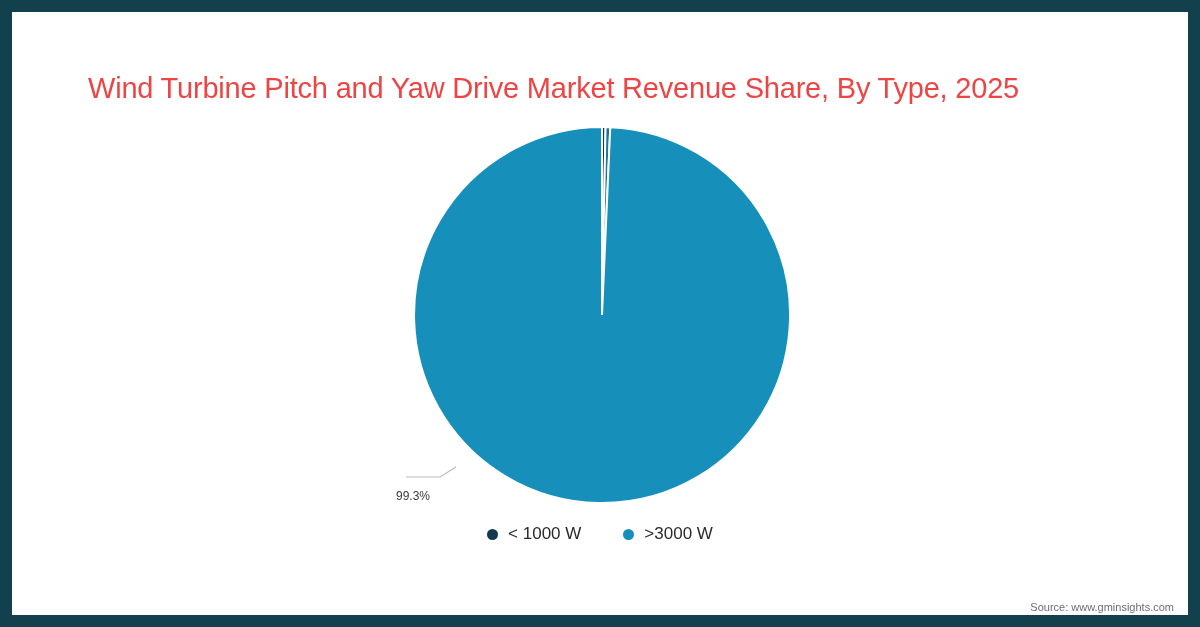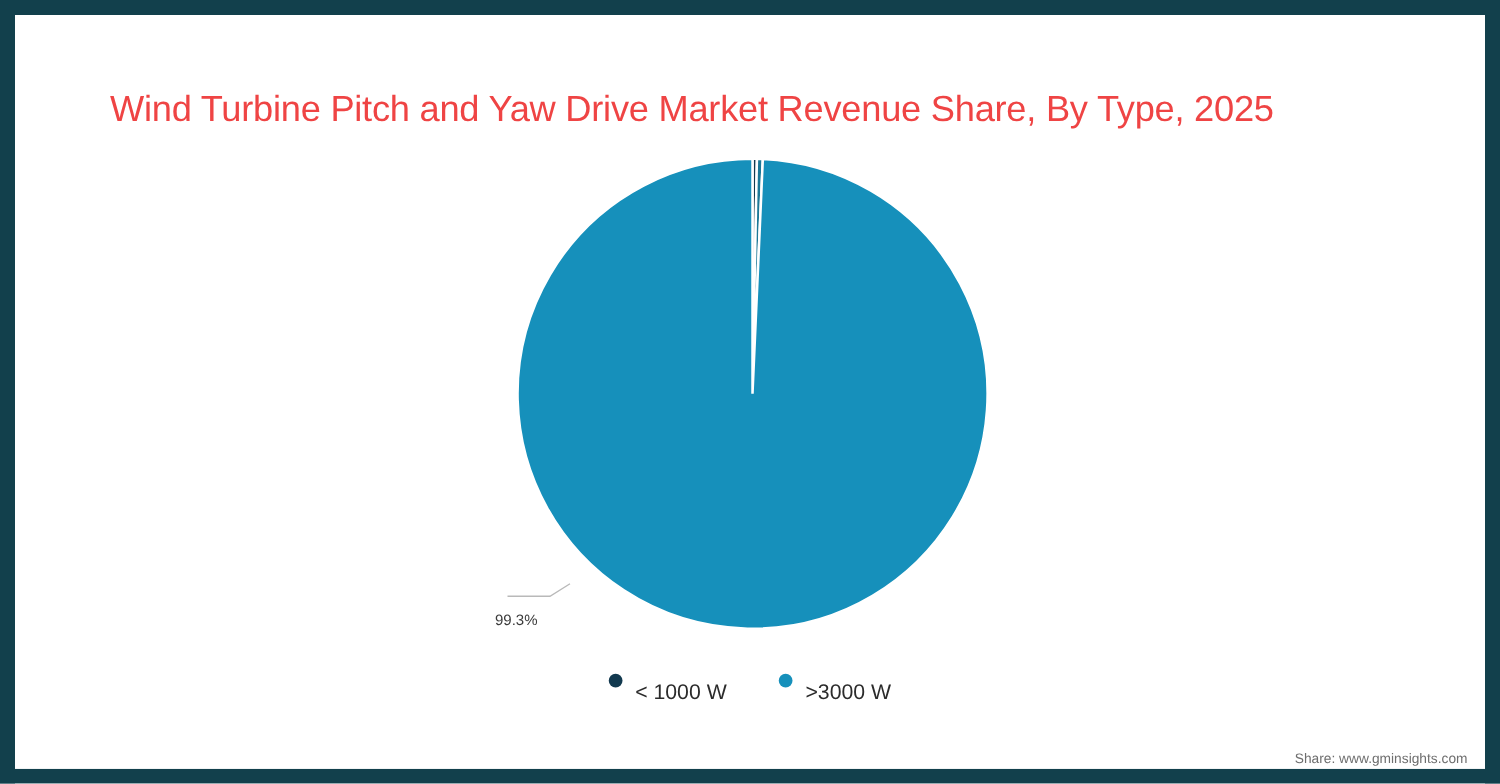--- a/index.html
+++ b/index.html
@@ -106,21 +106,20 @@
     width: 11px;
     height: 11px;
     border-radius: 50%;
     flex: none;
   }
   .legend-text {
     font-size: 17px;
     color: #2b2b2b;
     white-space: nowrap;
     font-family: "Liberation Sans", sans-serif;
-    margin-top: 20px;
   }
 
   
   .source {
     position: absolute;
     right: 26px;
     bottom: 14px;
     font-size: 11px;
     color: #6e6e6e;
     white-space: nowrap;
@@ -159,15 +158,15 @@
       <div class="legend-item">
         <span class="legend-dot" style="background: rgb(18, 57, 79);"></span>
         <span class="legend-text">&lt; 1000 W</span>
       </div>
       <div class="legend-item">
         <span class="legend-dot" style="background: rgb(22, 144, 187);"></span>
         <span class="legend-text">&gt;3000 W</span>
       </div>
     </div>
 
-  <div class="source">Share: www.gminsights.com</div>
+  <div class="source">Source: www.gminsights.com</div>
 
 </div>
 
 </body></html>

